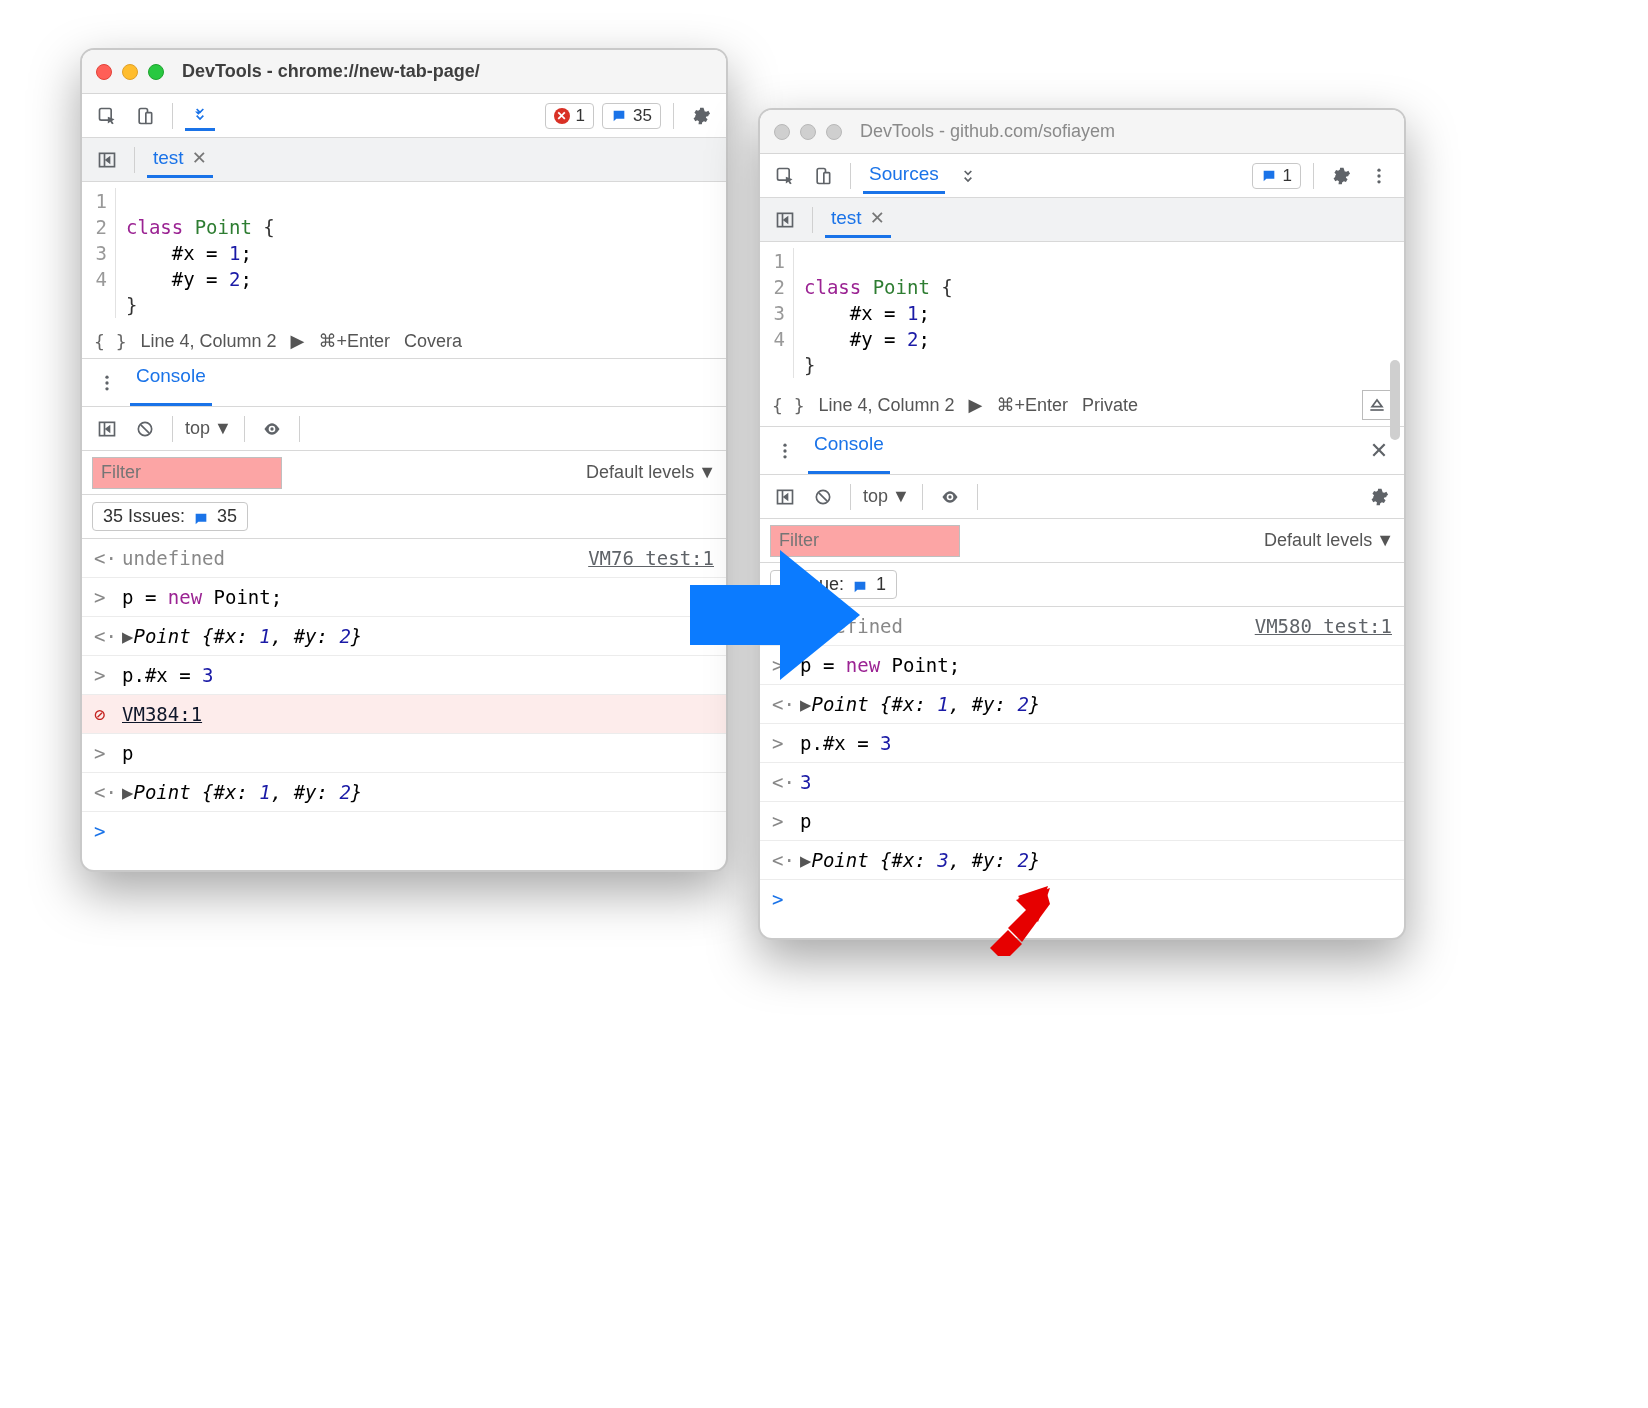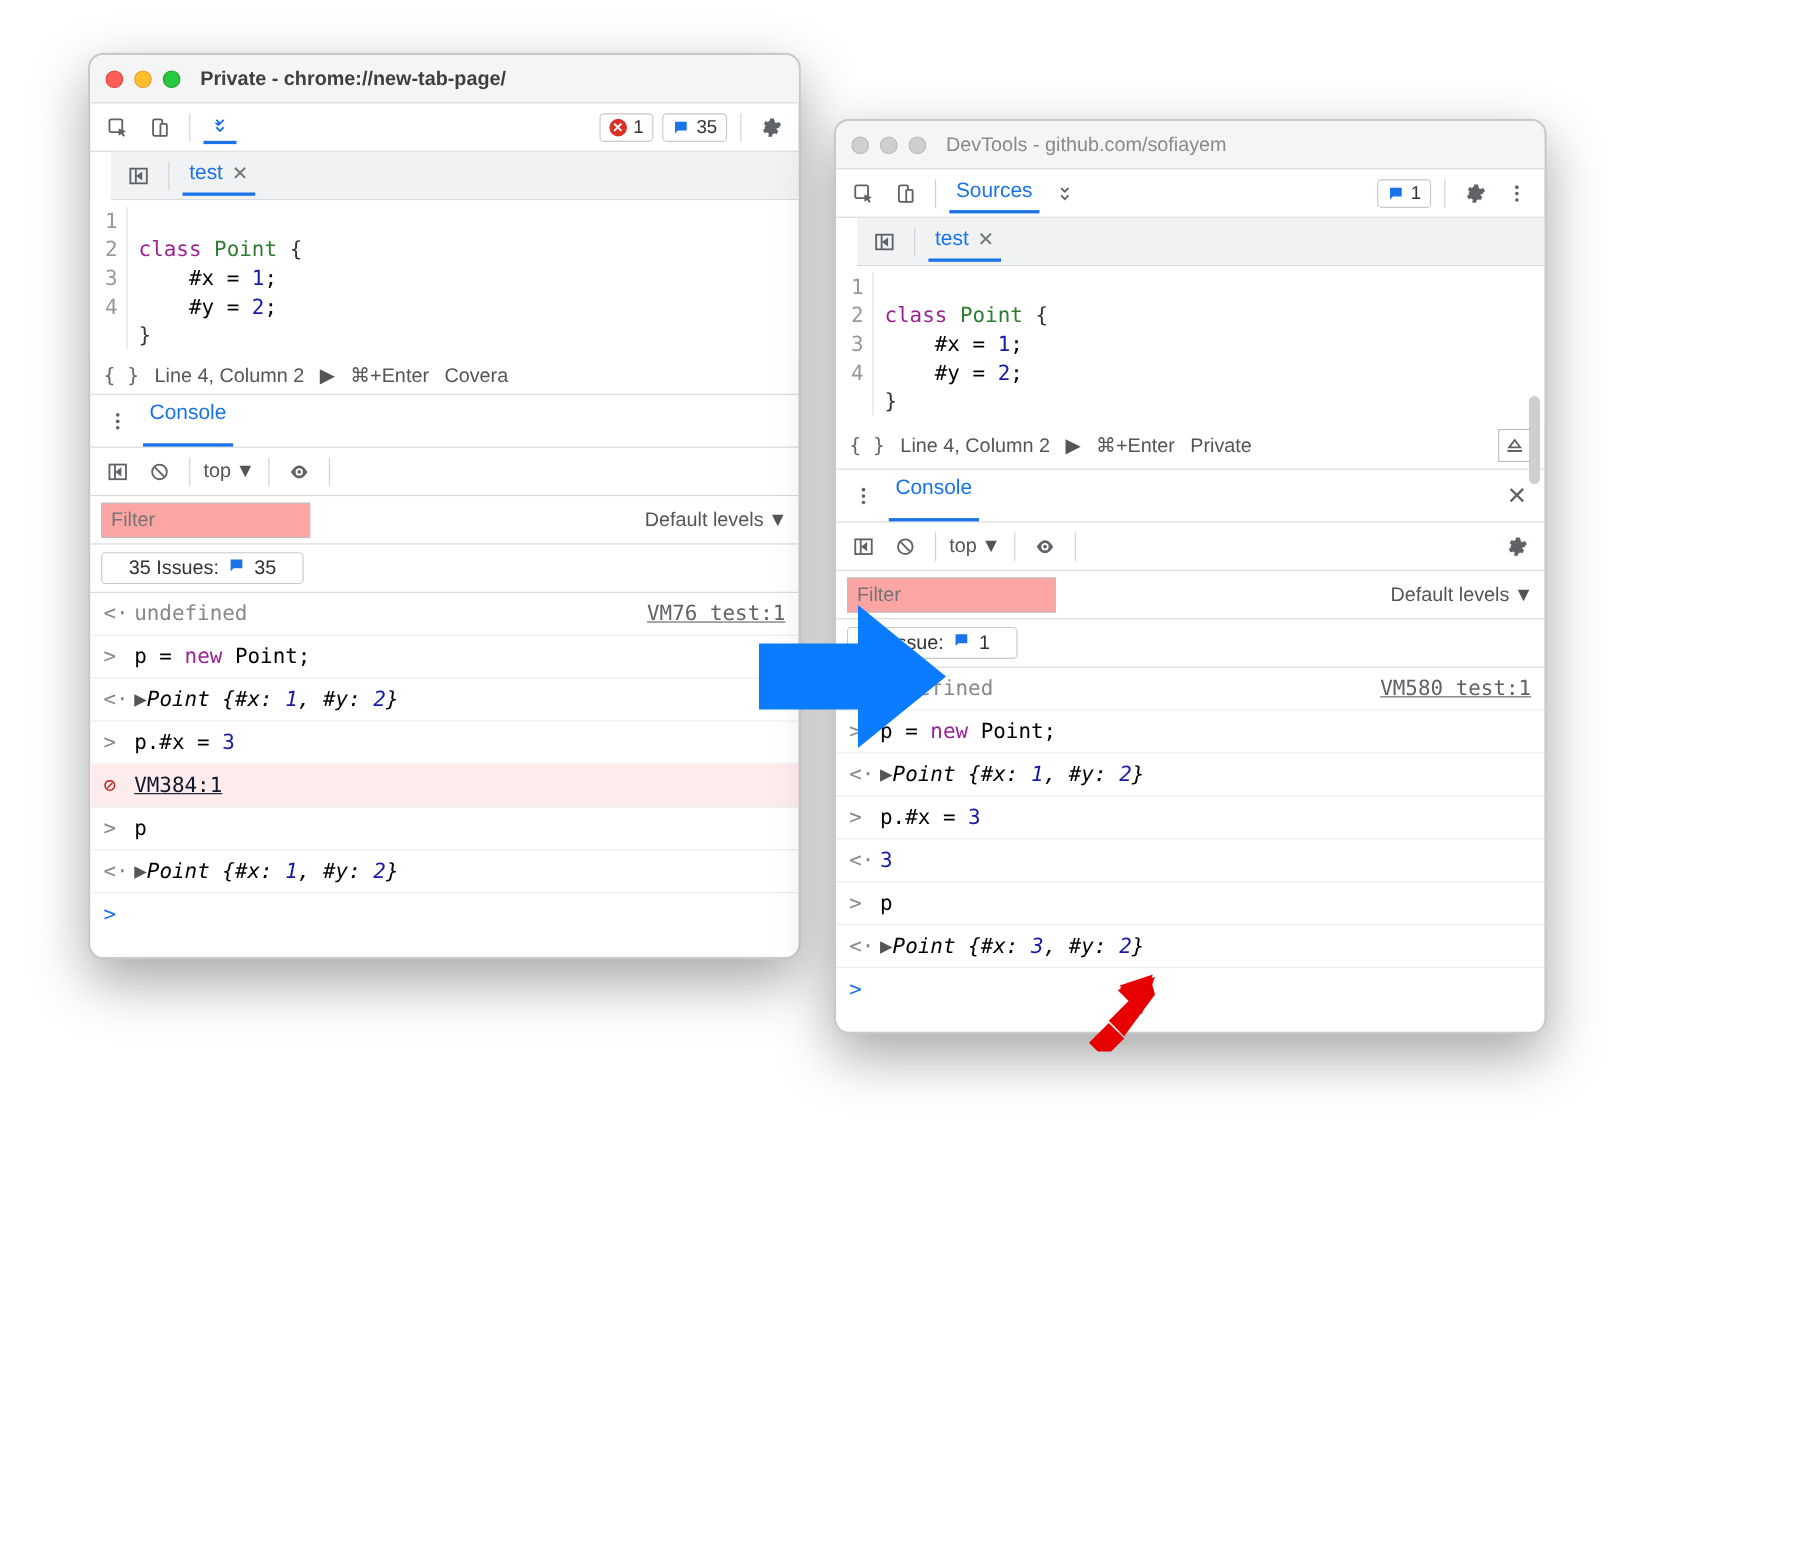--- a/index.html
+++ b/index.html
@@ -48,21 +48,21 @@
   .row {
     display: flex;
     align-items: center;
     min-height: 44px;
     padding: 0 10px;
     border-bottom: 1px solid #d8d8d8;
     gap: 8px;
     font-size: 18px;
     color: #555;
   }
-  .row.ebg { background: #f1f2f3; margin-left: 19px; }
+  .row.ebg { background: #f1f2f3; }
   .sep { width:1px; height:26px; background:#d0d0d0; margin:0 4px; }
   .spacer { flex: 1; }
 
   .icon-btn {
     display: inline-flex;
     align-items: center;
     justify-content: center;
     width: 30px; height: 30px;
     color: #5f6368;
     cursor: pointer;
@@ -108,23 +108,23 @@
   .label-strong { font-size:19px; color:#333; }
   .drawer-hdr .tab.active { padding-bottom:16px; }
 
   .filter-input {
     border:1px solid #bfbfbf; height:32px; padding:0 8px;
     font-size:18px; color:#666; background:#fca5a5; width: 190px;
   }
   .levels { color:#555; font-size:18px; display:flex; align-items:center; gap:4px; }
 
   .issues-pill {
-    display:inline-flex; align-items:flex-start; gap:8px;
+    display:inline-flex; align-items:flex-end; gap:8px;
     border:1px solid #c8c8c8; border-radius:4px;
-    padding:3px 24px; font-size:18px; color:#333;
+    padding:3px 10px; font-size:18px; color:#333;
   }
 
   .console-line {
     display:flex; align-items:flex-start; gap:10px;
     padding: 6px 12px; font-size:19px; line-height:26px;
     border-bottom:1px solid #ececec;
   }
   .console-line.err { background:#fdeceb; color:#c5221f; }
   .cl-mark { width:18px; color:#888; font-family:Menlo,monospace; }
   .console-line.err .cl-mark { color:#c5221f; }
@@ -154,21 +154,21 @@
 <body>
 
 <div class="window win-left">
 
   <div class="titlebar">
     <div class="traffic">
       <span class="dot red"></span>
       <span class="dot yellow"></span>
       <span class="dot green"></span>
     </div>
-    <div class="titlebar-title">Private - chrome://new-tab-page/</div>
+    <div class="titlebar-title">DevTools - chrome://new-tab-page/</div>
   </div>
 
   <div class="row">
     <span class="icon-btn">
       <svg viewBox="0 0 24 24" fill="none" stroke="currentColor" stroke-width="2">
           <rect x="3" y="3" width="14" height="14" rx="2"></rect>
           <path d="M13 13l8 3-3 2 2 3-2 1-2-3-3 2z" fill="currentColor" stroke="none"></path>
         </svg>
     </span>
     <span class="icon-btn">

